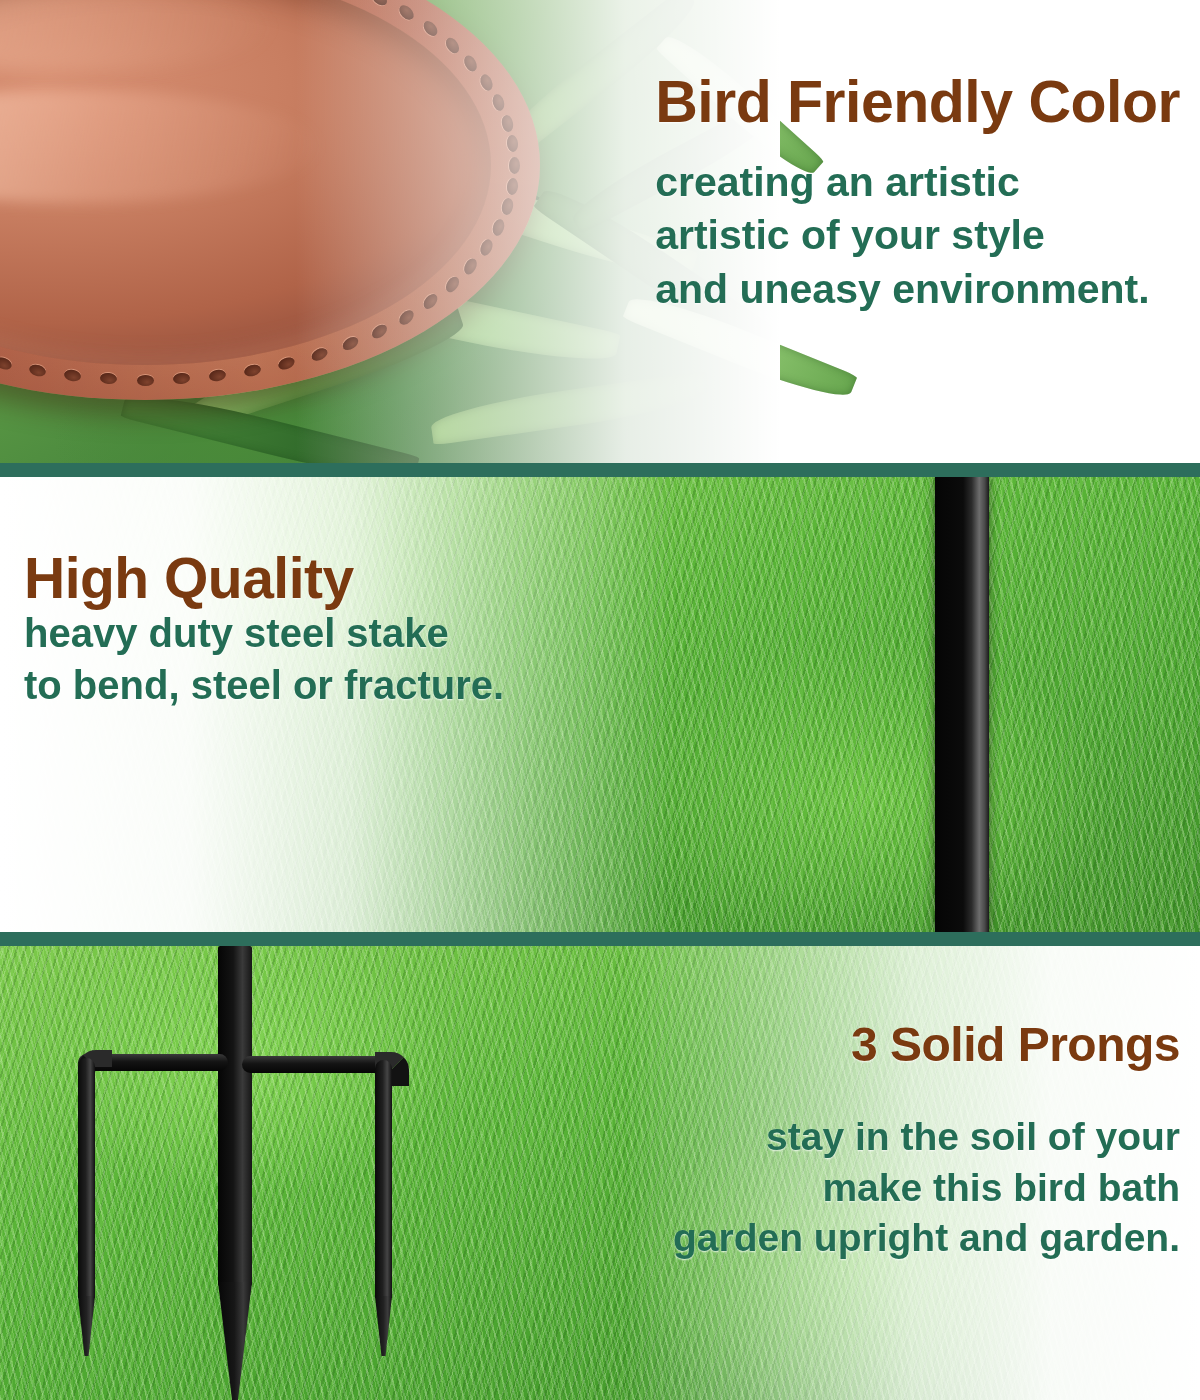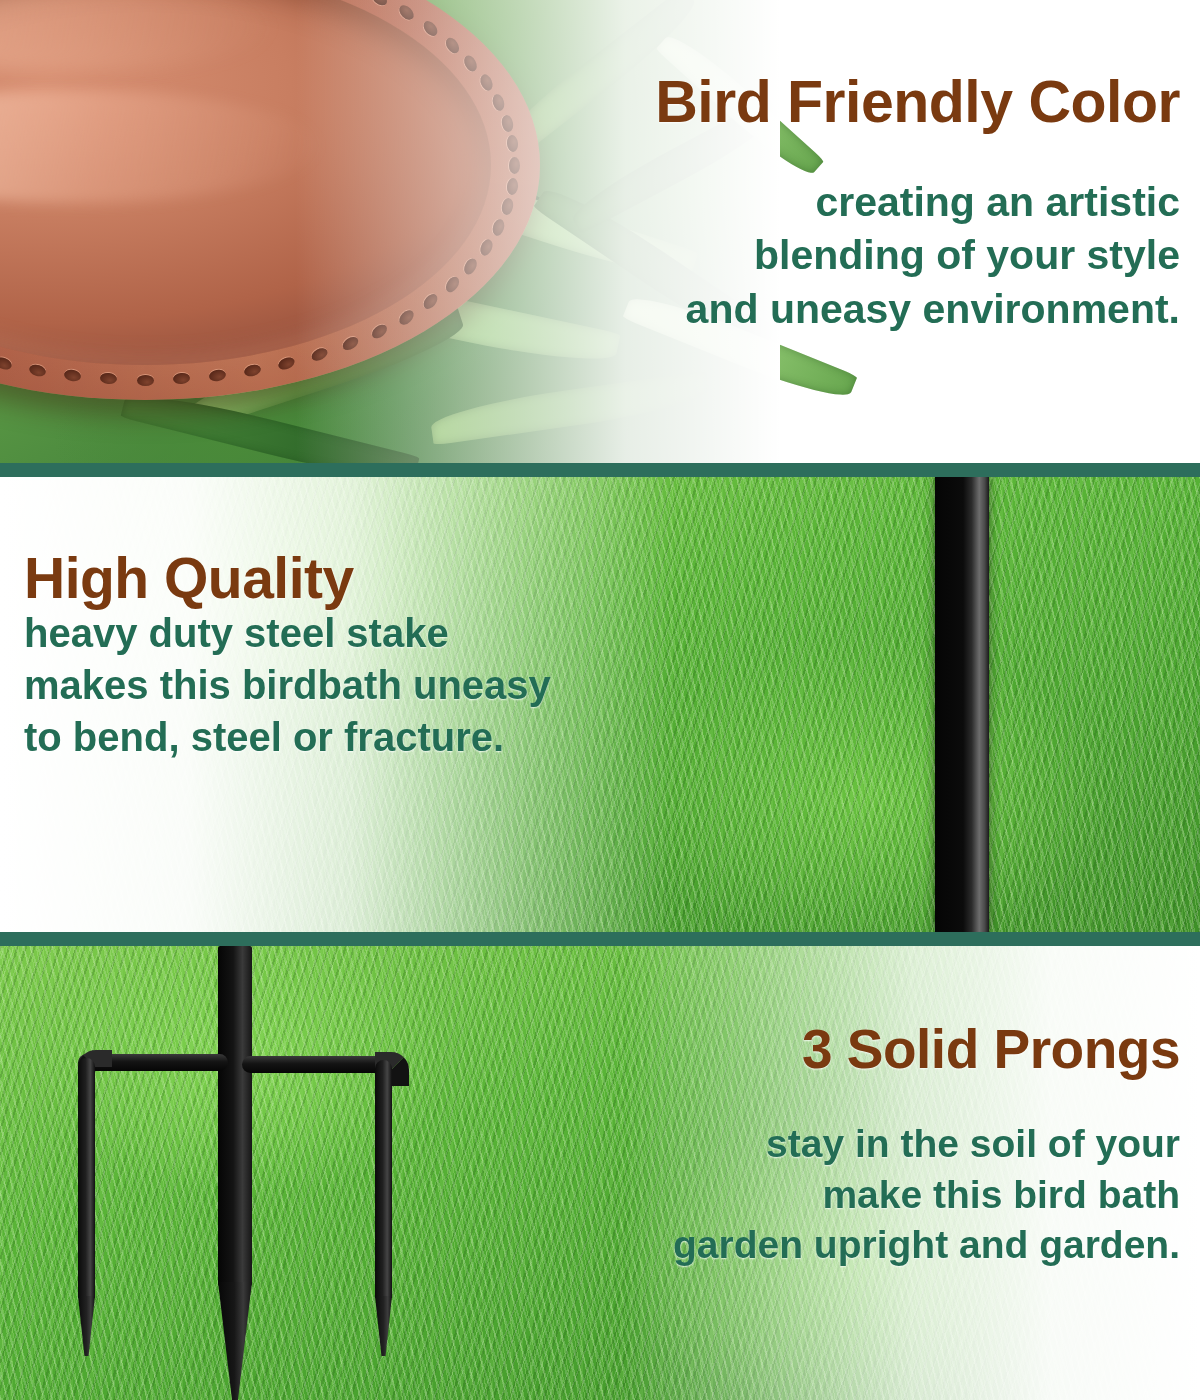--- a/index.html
+++ b/index.html
@@ -39,32 +39,32 @@
   }
   .body-lines {
     font-weight:bold;
     color:#236d55;
     line-height:1.30;
     text-shadow:0 1px 2px rgba(255,255,255,.8);
   }
   .body-lines div { white-space:nowrap; }
 
   
-  #text-1 { right:20px; top:72px; text-align:right; }
+  #text-1 { right:20px; top:72px; }
   #text-1 .heading   { font-size:59px; }
-  #text-1 .body-lines{ font-size:41px; margin-top:44px; }
+  #text-1 .body-lines{ font-size:41px; margin-top:24px; }
 
   
   #text-2 { left:24px; top:72px; text-align:left; }
   #text-2 .heading   { font-size:57px; }
   #text-2 .body-lines{ font-size:40px; }
 
   
   #text-3 { right:20px; top:75px; text-align:right; }
-  #text-3 .heading   { font-size:55px; }
+  #text-3 .heading   { font-size:48px; }
   #text-3 .body-lines{ font-size:39px; margin-top:42px; }
 
   
   .photo { position:absolute; top:0; height:100%; z-index:5; }
 
   
   #photo-1 { left:0; width:780px; }
   .foliage {
     position:absolute; inset:0;
     background:
@@ -270,42 +270,41 @@
 
       <div style="position:absolute;right:0;top:0;width:62%;height:100%;
                   background:linear-gradient(to right, rgba(255,255,255,0) 0%, rgba(255,255,255,.45) 34%, rgba(255,255,255,.88) 68%, #ffffff 100%);
                   z-index:20;"></div>
     </div>
 
     <div class="textblock" id="text-1">
       <div class="heading">Bird Friendly Color</div>
       <div class="body-lines">
         <div>creating an artistic</div>
-        <div>blending of your style</div>
+        <div>artistic of your style</div>
         <div>and uneasy environment.</div>
       </div>
     </div>
   </section>
 
   <div class="divider" id="divider-1"></div>
 
   <section class="panel" id="panel-2">
 
     <div class="photo" id="photo-2">
       <div class="grass"></div>
       <div class="grass-blades"></div>
       <div class="pole" id="pole-panel2"></div>
       <div class="fade-left"></div>
     </div>
 
     <div class="textblock" id="text-2">
       <div class="heading">High Quality</div>
       <div class="body-lines">
         <div>heavy duty steel stake</div>
-        <div>makes this birdbath uneasy</div>
         <div>to bend, steel or fracture.</div>
       </div>
     </div>
   </section>
 
   <div class="divider" id="divider-2"></div>
 
   <section class="panel" id="panel-3">
 
     <div class="photo" id="photo-3">

